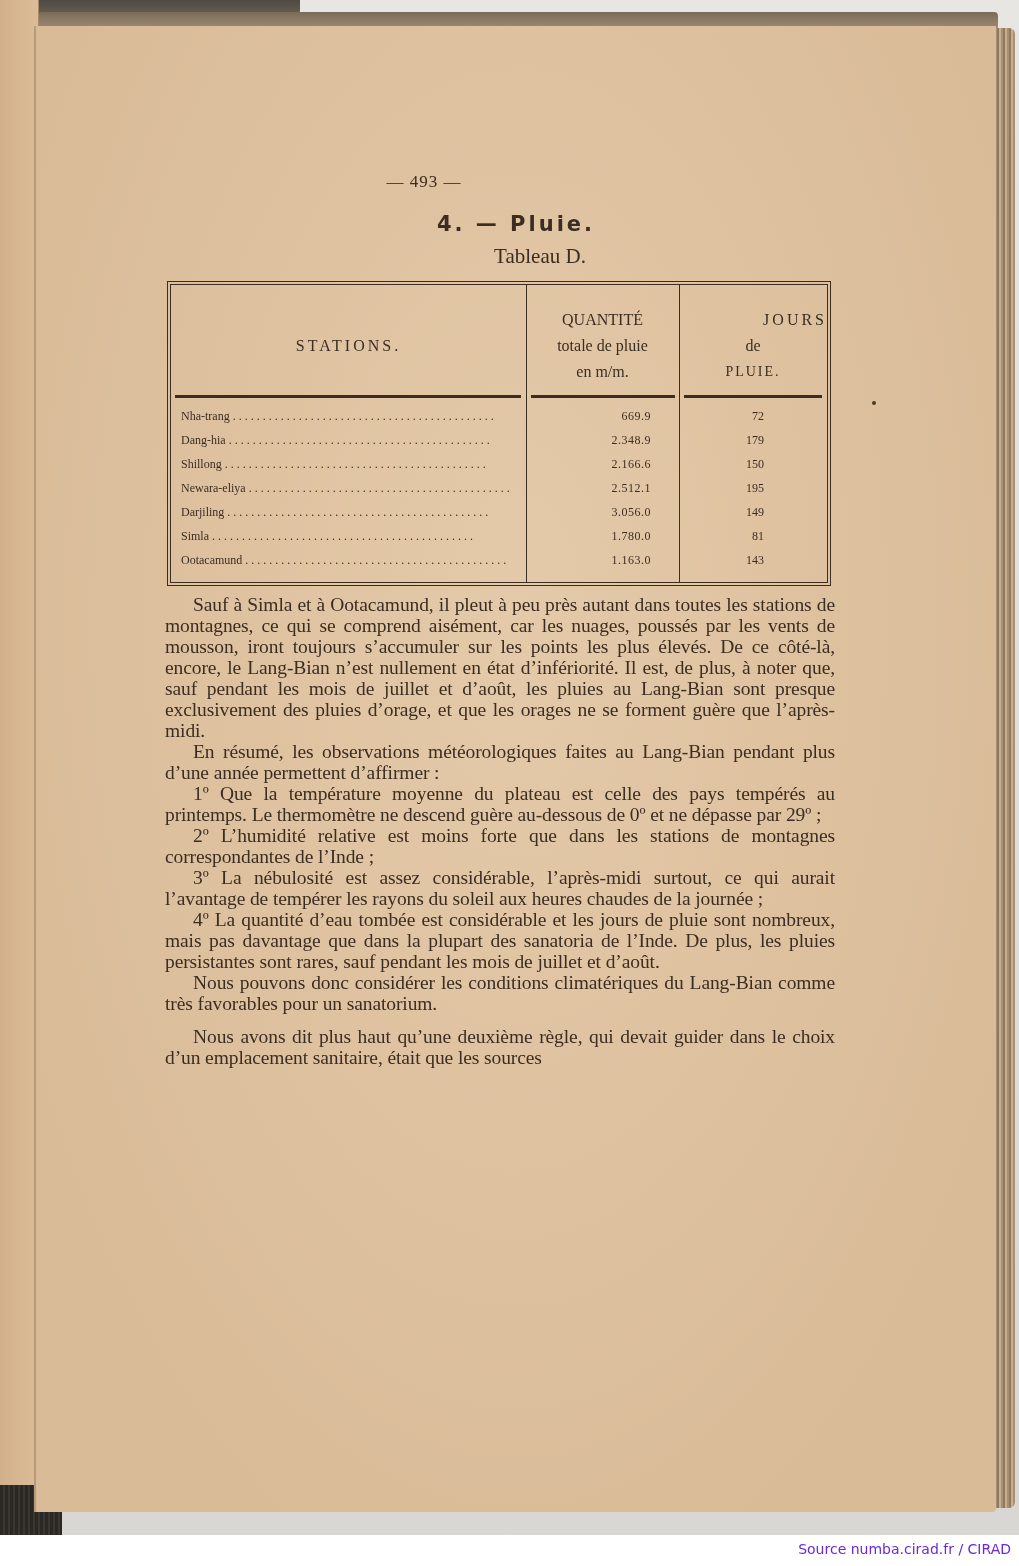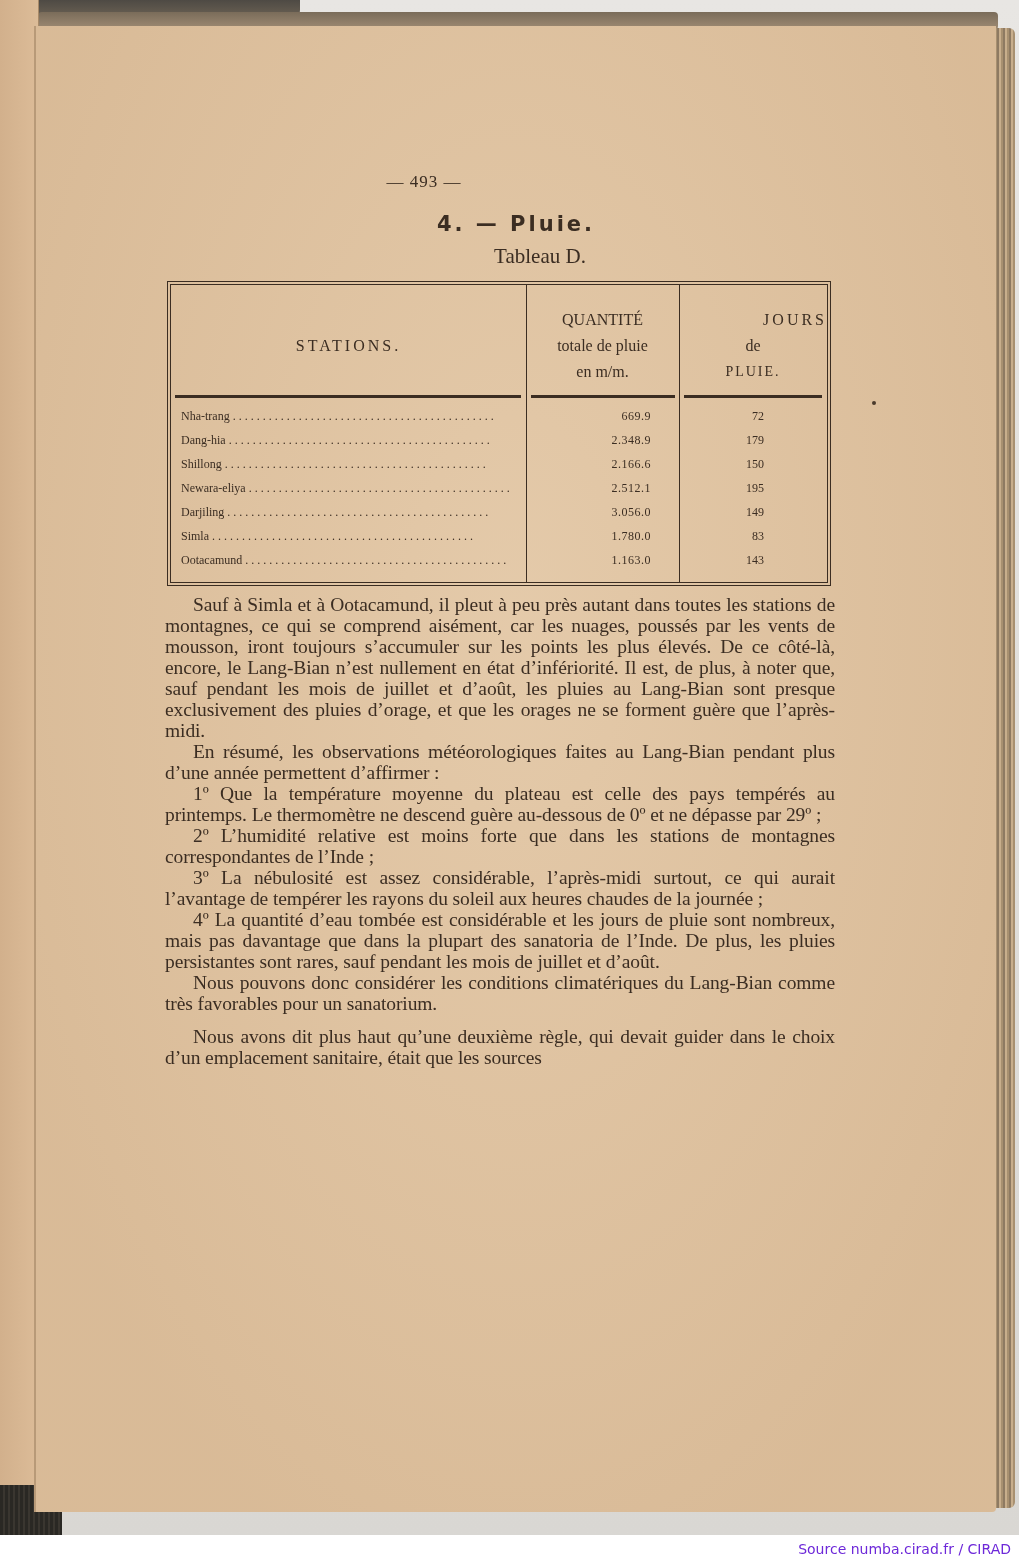--- a/index.html
+++ b/index.html
@@ -163,21 +163,21 @@
         <span class="cell-days">195</span>
       </div>
       <div class="row">
         <span class="cell-station">Darjiling</span>
         <span class="cell-qty">3.056.0</span>
         <span class="cell-days">149</span>
       </div>
       <div class="row">
         <span class="cell-station">Simla</span>
         <span class="cell-qty">1.780.0</span>
-        <span class="cell-days">83</span>
+        <span class="cell-days">81</span>
       </div>
       <div class="row">
         <span class="cell-station">Ootacamund</span>
         <span class="cell-qty">1.163.0</span>
         <span class="cell-days">143</span>
       </div>
     </div>
   </div>
 
   <div class="body-text">

